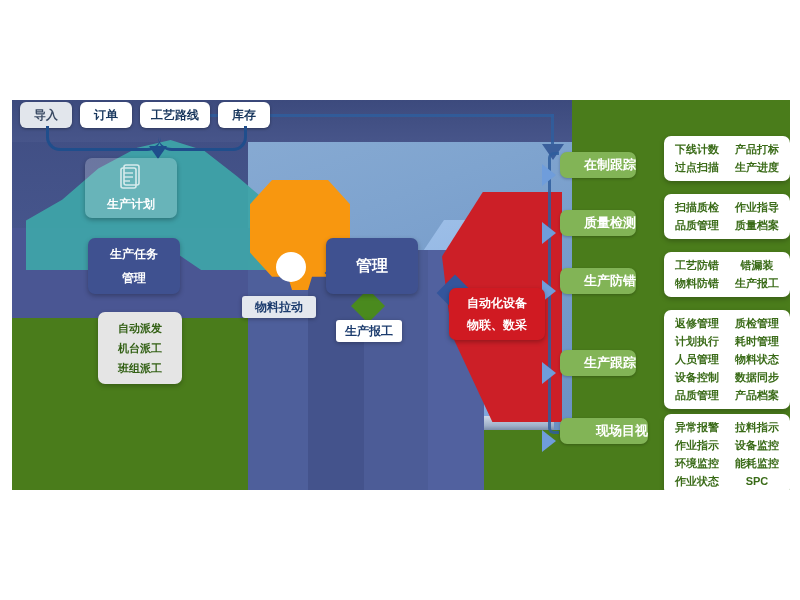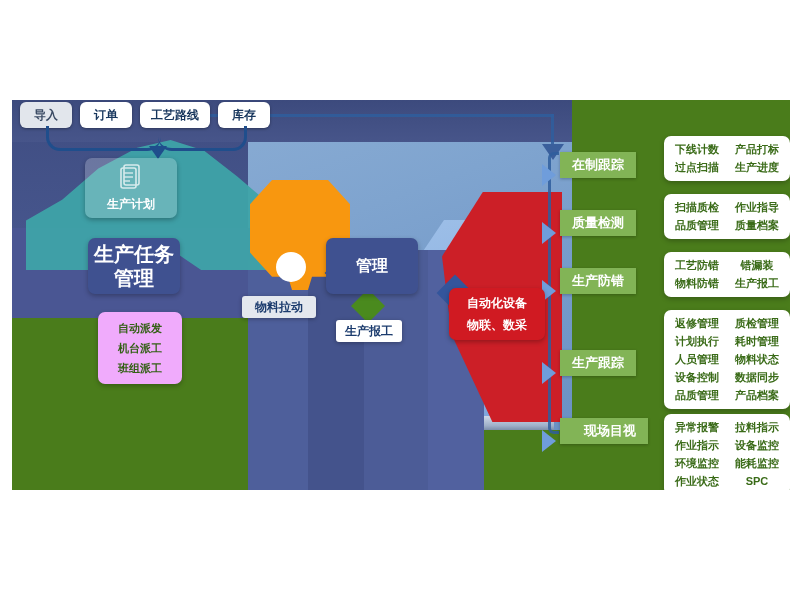--- a/index.html
+++ b/index.html
@@ -116,47 +116,47 @@
     border-top:13px solid #1f4e8c;}
 
   
   .mod{
     position:absolute;border-radius:7px;text-align:center;color:#ffffff;
     font-weight:bold;display:flex;flex-direction:column;justify-content:center;
     box-shadow:0 2px 5px rgba(0,0,0,.28);
   }
   .mod .ln{display:block;}
   .mod-plan{background:rgba(255,255,255,.22);font-size:12px;}
-  .mod-task{background:#3f5190;font-size:20px;line-height:24px;}
+  .mod-task{background:#3f5190;font-size:12px;line-height:24px;}
   .mod-proc{background:#3f5190;font-size:16px;line-height:24px;}
   .mod-auto{background:#d01a22;font-size:12px;line-height:22px;margin-top:48px;}
 
   .doc-icon{opacity:.85;margin-bottom:2px;}
 
   
   .pill{
     position:absolute;background:#ffffff;border-radius:3px;color:#1c3c6e;
     font-size:12px;font-weight:bold;line-height:22px;height:22px;text-align:center;
     box-shadow:0 1px 4px rgba(0,0,0,.3);
   }
   .pill.soft{background:#e4e8ee;}
 
   
   .info-left{
     position:absolute;left:86px;top:212px;width:84px;height:72px;
-    background:#f0abfc;border-radius:7px;box-shadow:0 2px 5px rgba(0,0,0,.25);
+    background:#e5e5e5;border-radius:7px;box-shadow:0 2px 5px rgba(0,0,0,.25);
     display:flex;flex-direction:column;justify-content:center;align-items:center;
     color:#336015;font-size:11px;font-weight:bold;line-height:20px;
   }
 
   
   .stage-lbl{
     position:absolute;left:548px;width:76px;height:26px;line-height:26px;
-    background:#82b456;border-radius:0;color:#ffffff;
-    font-size:13px;font-weight:bold;text-align:center;
+    background:#82b456;border-radius:7px;color:#ffffff;
+    font-size:13px;font-weight:bold;text-align:right;
     box-shadow:0 1px 3px rgba(0,0,0,.25);
   }
 
   
   .feat{
     position:absolute;left:652px;width:126px;background:#ffffff;border-radius:7px;
     box-shadow:0 2px 5px rgba(0,0,0,.25);
     padding:6px 4px;box-sizing:border-box;
   }
   .feat .grid{display:grid;grid-template-columns:1fr 1fr;

